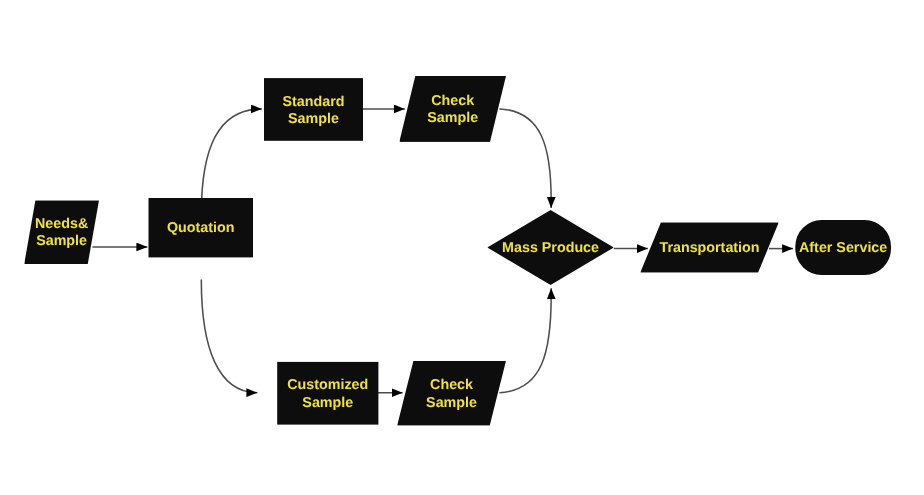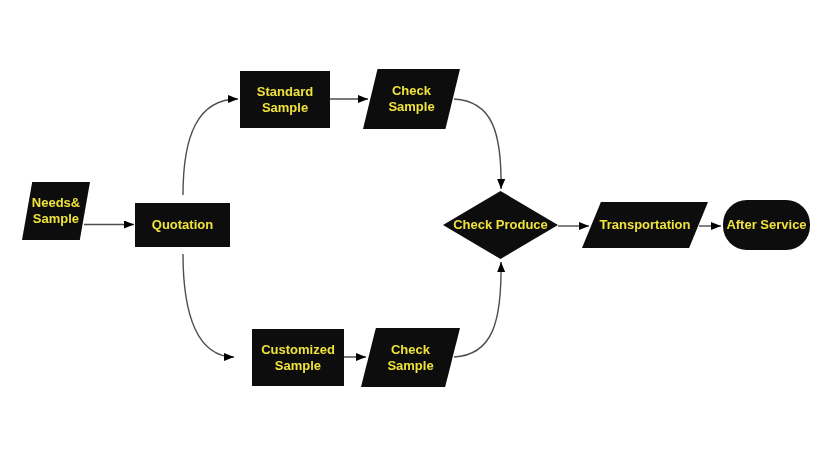--- a/index.html
+++ b/index.html
@@ -38,21 +38,21 @@
     clip-path: polygon(15% 0, 100% 0, 85% 100%, 0 100%);
   }
   .diamond {
     clip-path: polygon(50% 0, 100% 50%, 50% 100%, 0 50%);
   }
   .rounded {
     border-radius: 24px;
   }
   
   .n-needs        { left: 22px;  top: 182px; width: 68px;  height: 58px; }
-  .n-quotation    { left: 135px; top: 203px; width: 95px;  height: 44px; }
+  .n-quotation    { left: 135px; top: 180px; width: 95px;  height: 54px; }
   .n-standard     { left: 240px; top: 71px;  width: 90px;  height: 57px; }
   .n-check-top    { left: 363px; top: 69px;  width: 97px;  height: 60px; }
   .n-customized   { left: 252px; top: 329px; width: 92px;  height: 57px; }
   .n-check-bottom { left: 361px; top: 328px; width: 99px;  height: 59px; }
   .n-diamond      { left: 443px; top: 191px; width: 115px; height: 68px; }
   .n-transport    { left: 582px; top: 202px; width: 126px; height: 46px; }
   .n-after        { left: 723px; top: 200px; width: 87px;  height: 50px; }
 </style>
 </head>
 <body>
@@ -101,21 +101,21 @@
     <span>Customized
 Sample</span>
   </div>
 
   <div class="node parallelogram n-check-bottom">
     <span>Check
 Sample</span>
   </div>
 
   <div class="node diamond n-diamond">
-    <span>Check Produce</span>
+    <span>Mass Produce</span>
   </div>
 
   <div class="node rounded n-after">
     <span>After Service</span>
   </div>
 
   <div class="node parallelogram n-transport">
     <span>Transportation</span>
   </div>
 

